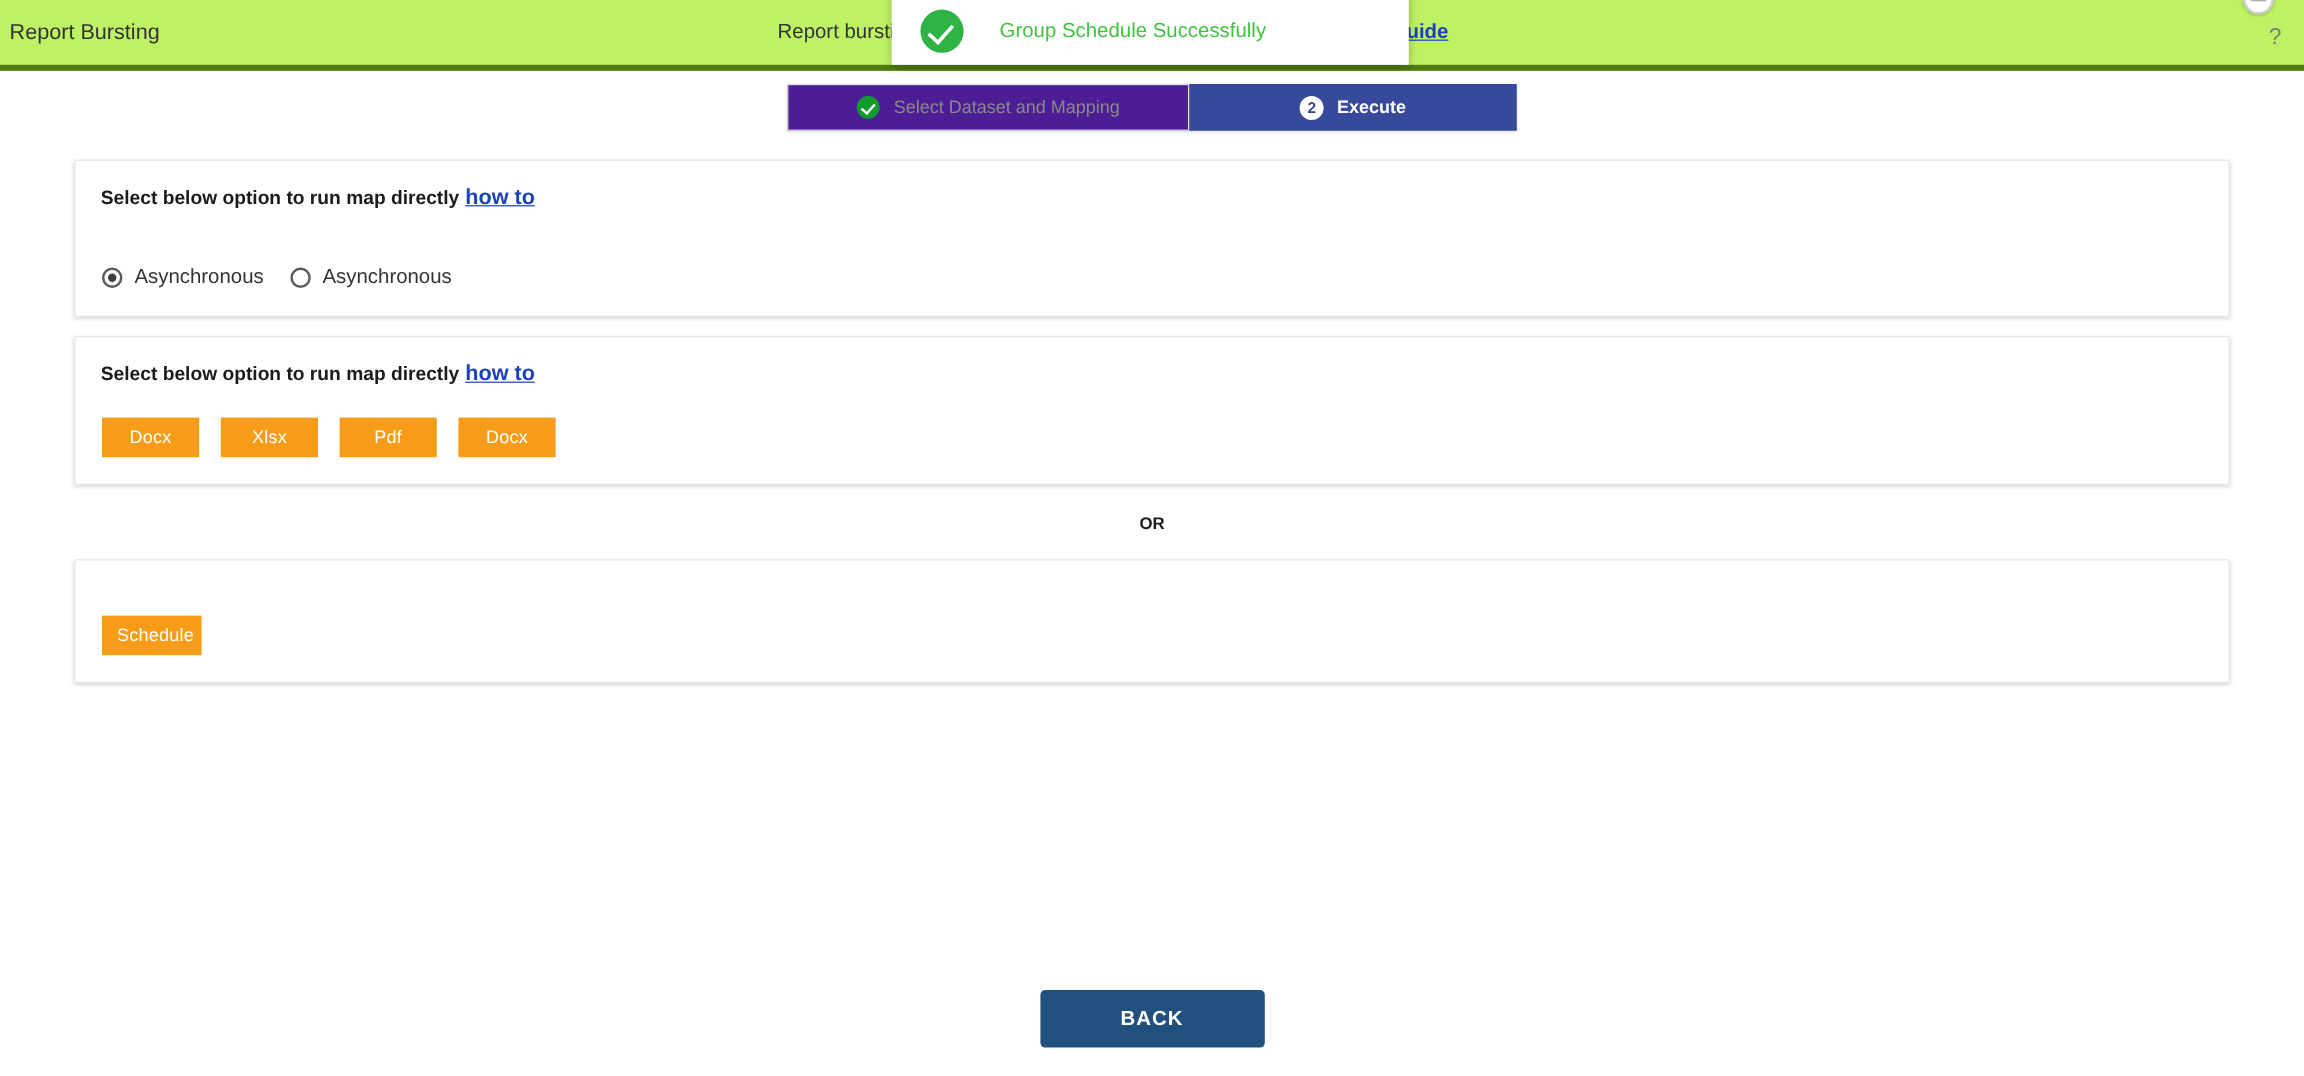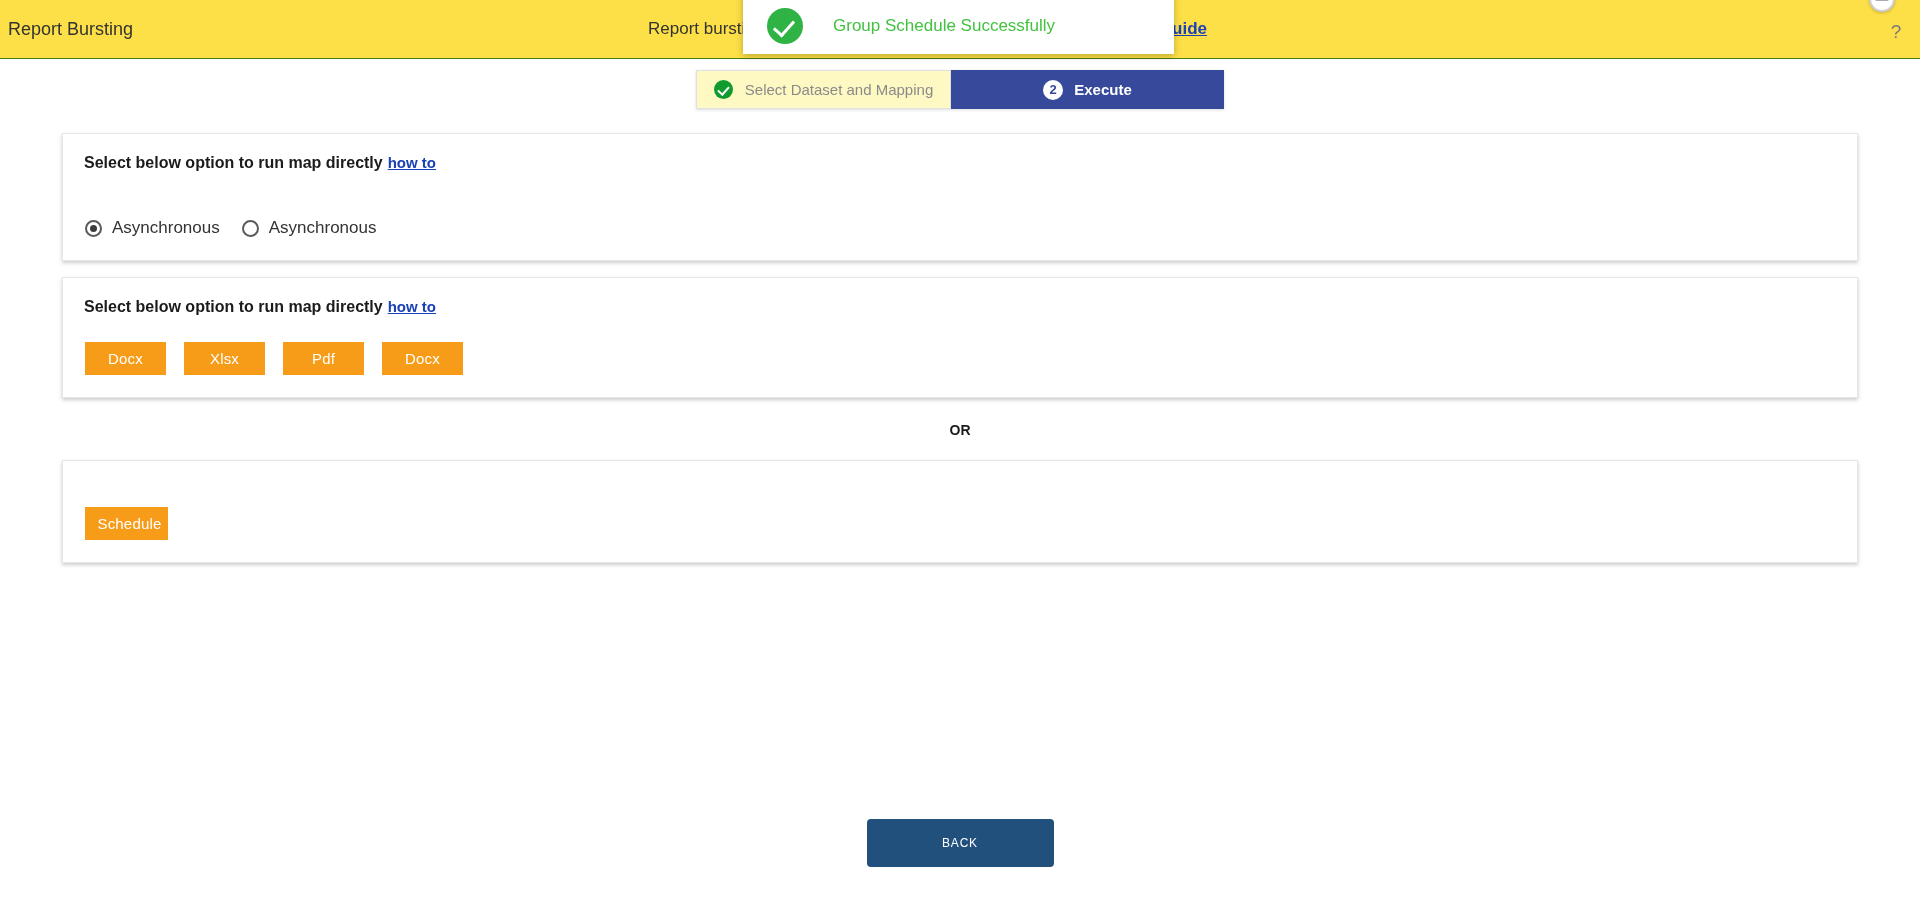--- a/index.html
+++ b/index.html
@@ -10,22 +10,22 @@
     background: #ffffff;
     font-family: "Liberation Sans", sans-serif;
     overflow: hidden;
   }
 
   
   .app-header {
     position: relative;
     width: 1920px;
     height: 59px;
-    background: #fde047;
-    border-bottom: 1px solid #4d7c0f;
+    background: #bef264;
+    border-bottom: 5px solid #4d7c0f;
     display: flex;
     align-items: center;
   }
   .app-title {
     position: absolute;
     left: 8px;
     top: 50%;
     transform: translateY(-50%);
     font-size: 18px;
     color: #333333;
@@ -141,24 +141,24 @@
   .step {
     display: flex;
     align-items: center;
     justify-content: center;
     font-size: 15px;
     padding: 0 22px;
     white-space: nowrap;
     cursor: pointer;
   }
   .step.done {
-    background: #fef9c3;
+    background: #4c1d95;
     color: #8a8a8a;
     border: 1px solid #e0e0e0;
-    width: 255px;
+    width: 335px;
   }
   .step.active {
     background: #36499a;
     color: #ffffff;
     font-weight: bold;
     width: 273px;
   }
   .step-check {
     width: 19px;
     height: 19px;
@@ -207,21 +207,21 @@
   }
   .panel-title {
     font-size: 16px;
     font-weight: bold;
     color: #1b1b1b;
     margin: 0 0 0 1px;
   }
   .howto-link {
     color: #1a41b8;
     text-decoration: underline;
-    font-size: 15px;
+    font-size: 18px;
     font-weight: bold;
     margin-left: 5px;
     cursor: pointer;
   }
 
   .radio-row {
     display: flex;
     align-items: center;
     margin-top: 46px;
     margin-left: 2px;
@@ -289,22 +289,22 @@
     justify-content: center;
     margin-top: 256px;
   }
   .btn-back {
     background: #22507d;
     color: #ffffff;
     border: none;
     border-radius: 4px;
     width: 187px;
     height: 48px;
-    font-size: 12px;
-    font-weight: normal;
+    font-size: 17px;
+    font-weight: bold;
     letter-spacing: 0.8px;
     font-family: "Liberation Sans", sans-serif;
     cursor: pointer;
   }
 </style>
 </head>
 <body>
 
 <div class="app-header">
   <div class="app-title">Report Bursting</div>

